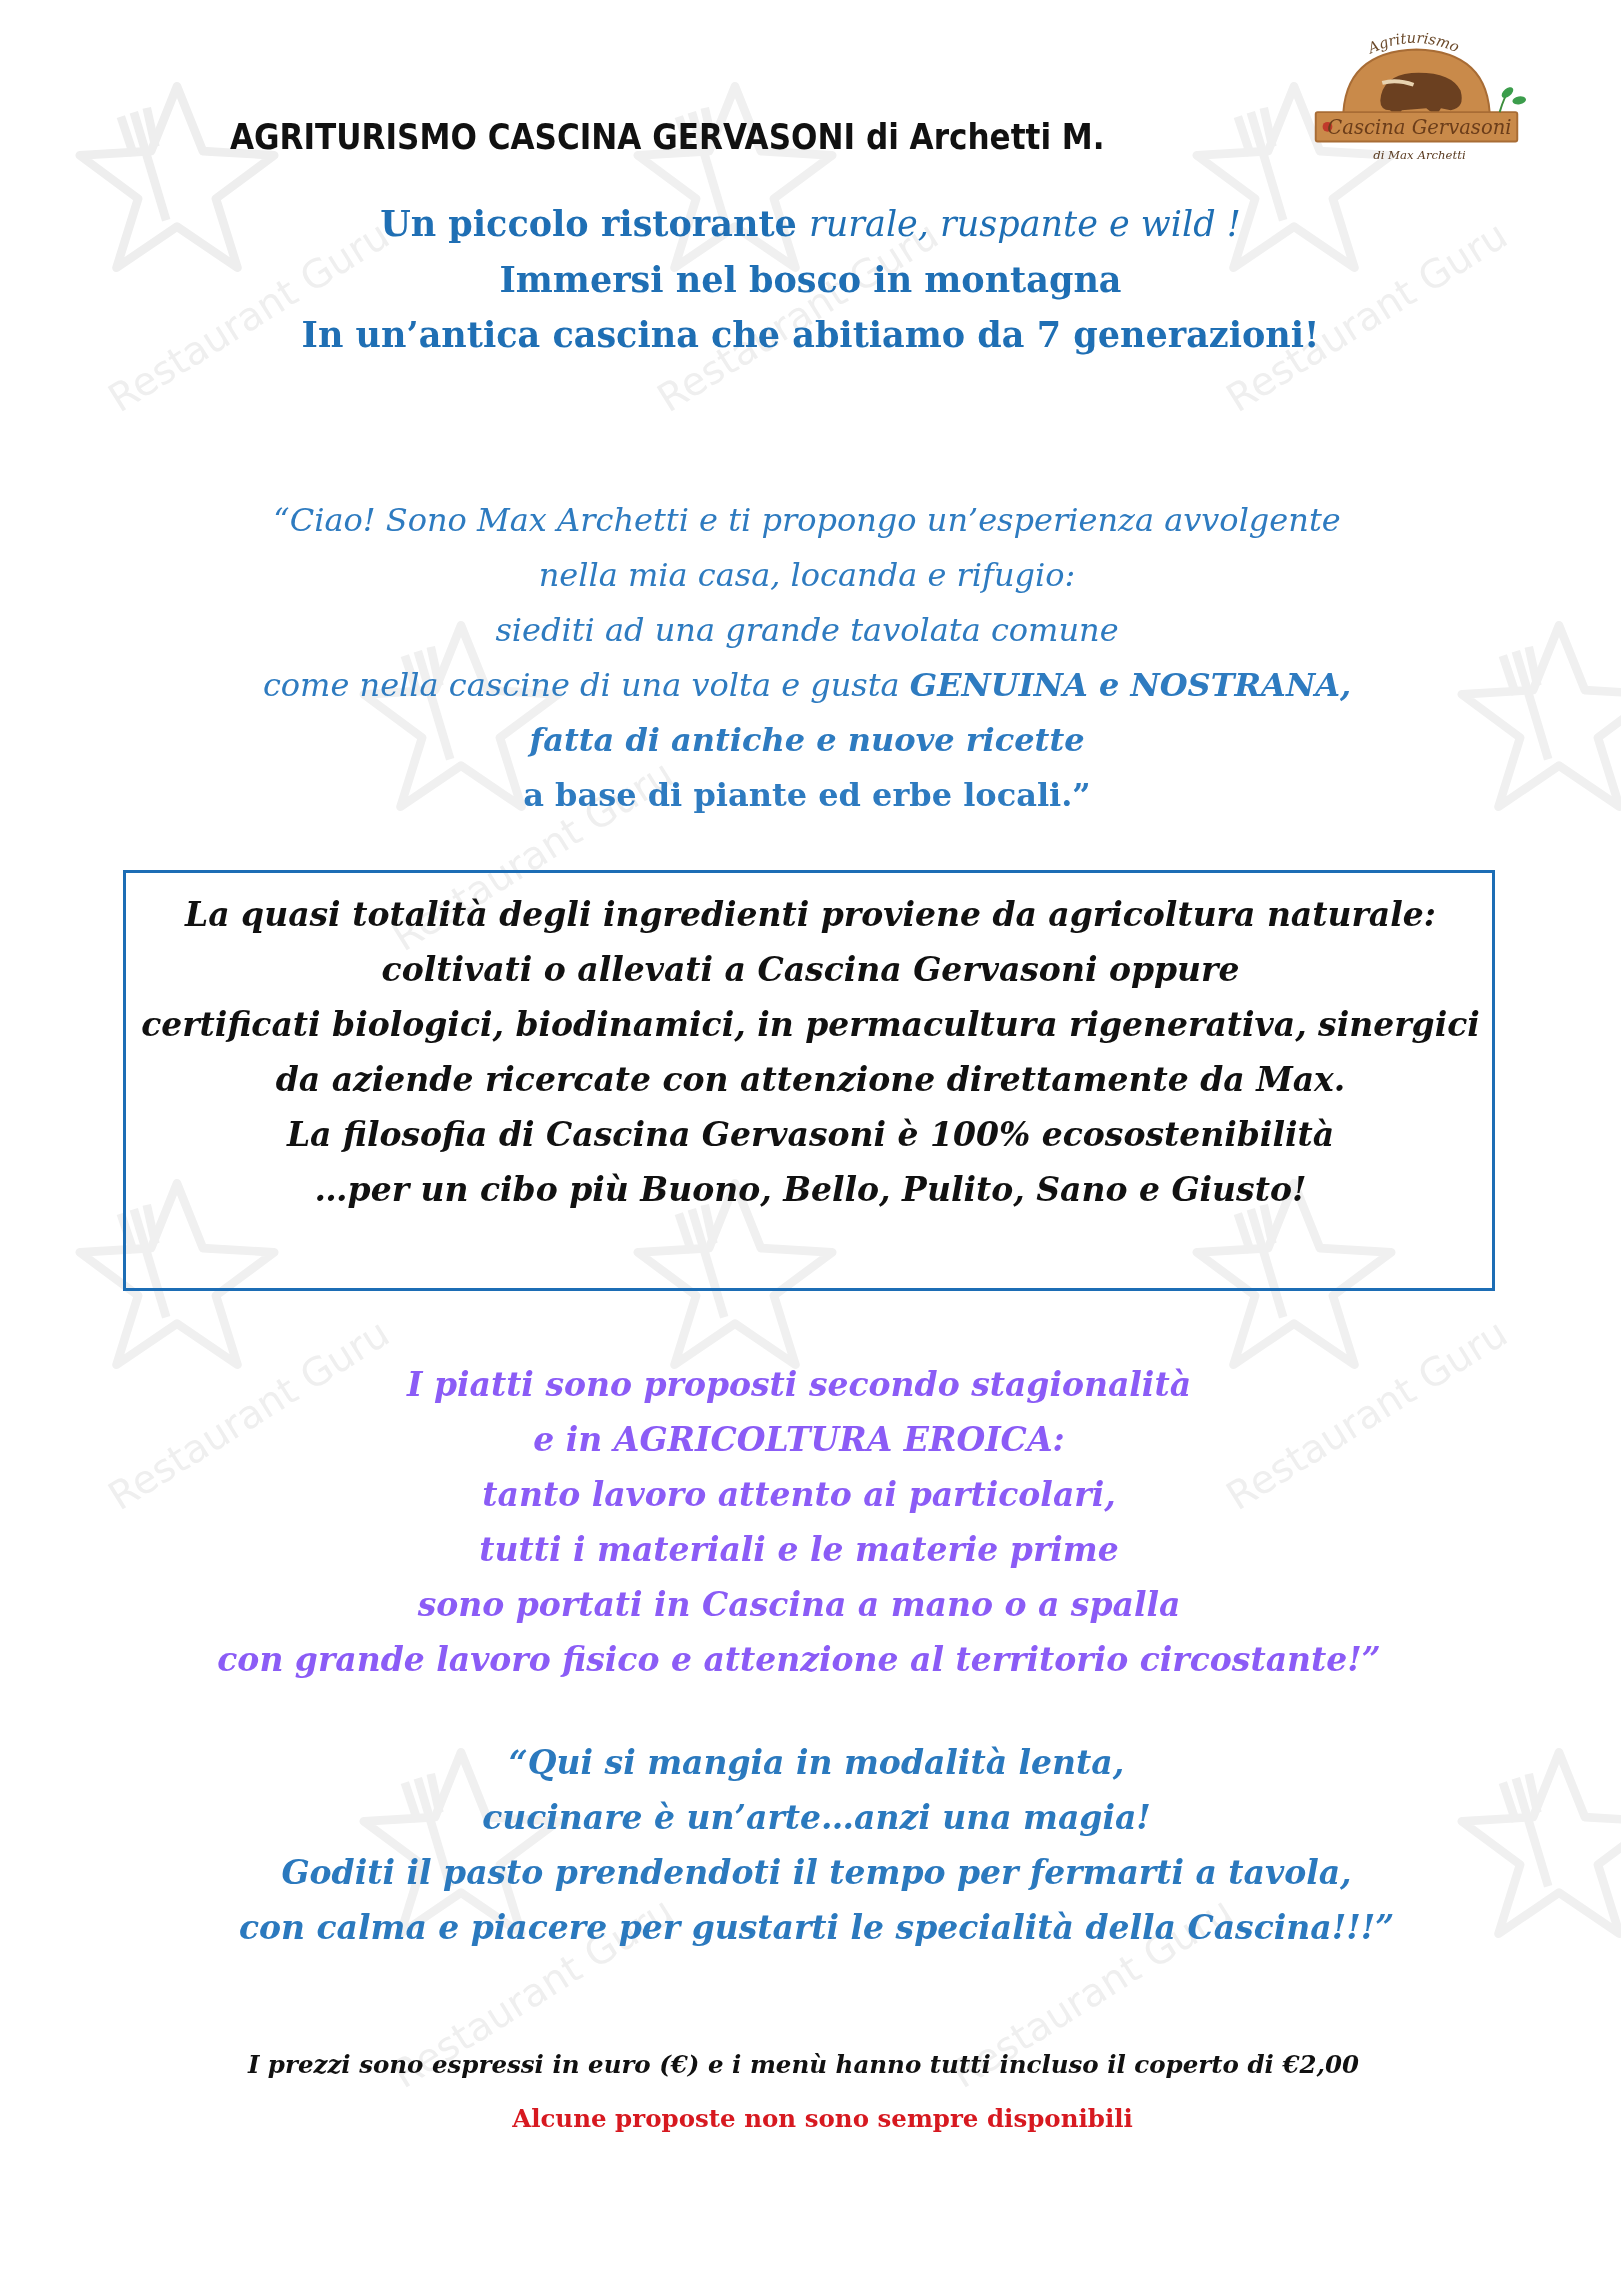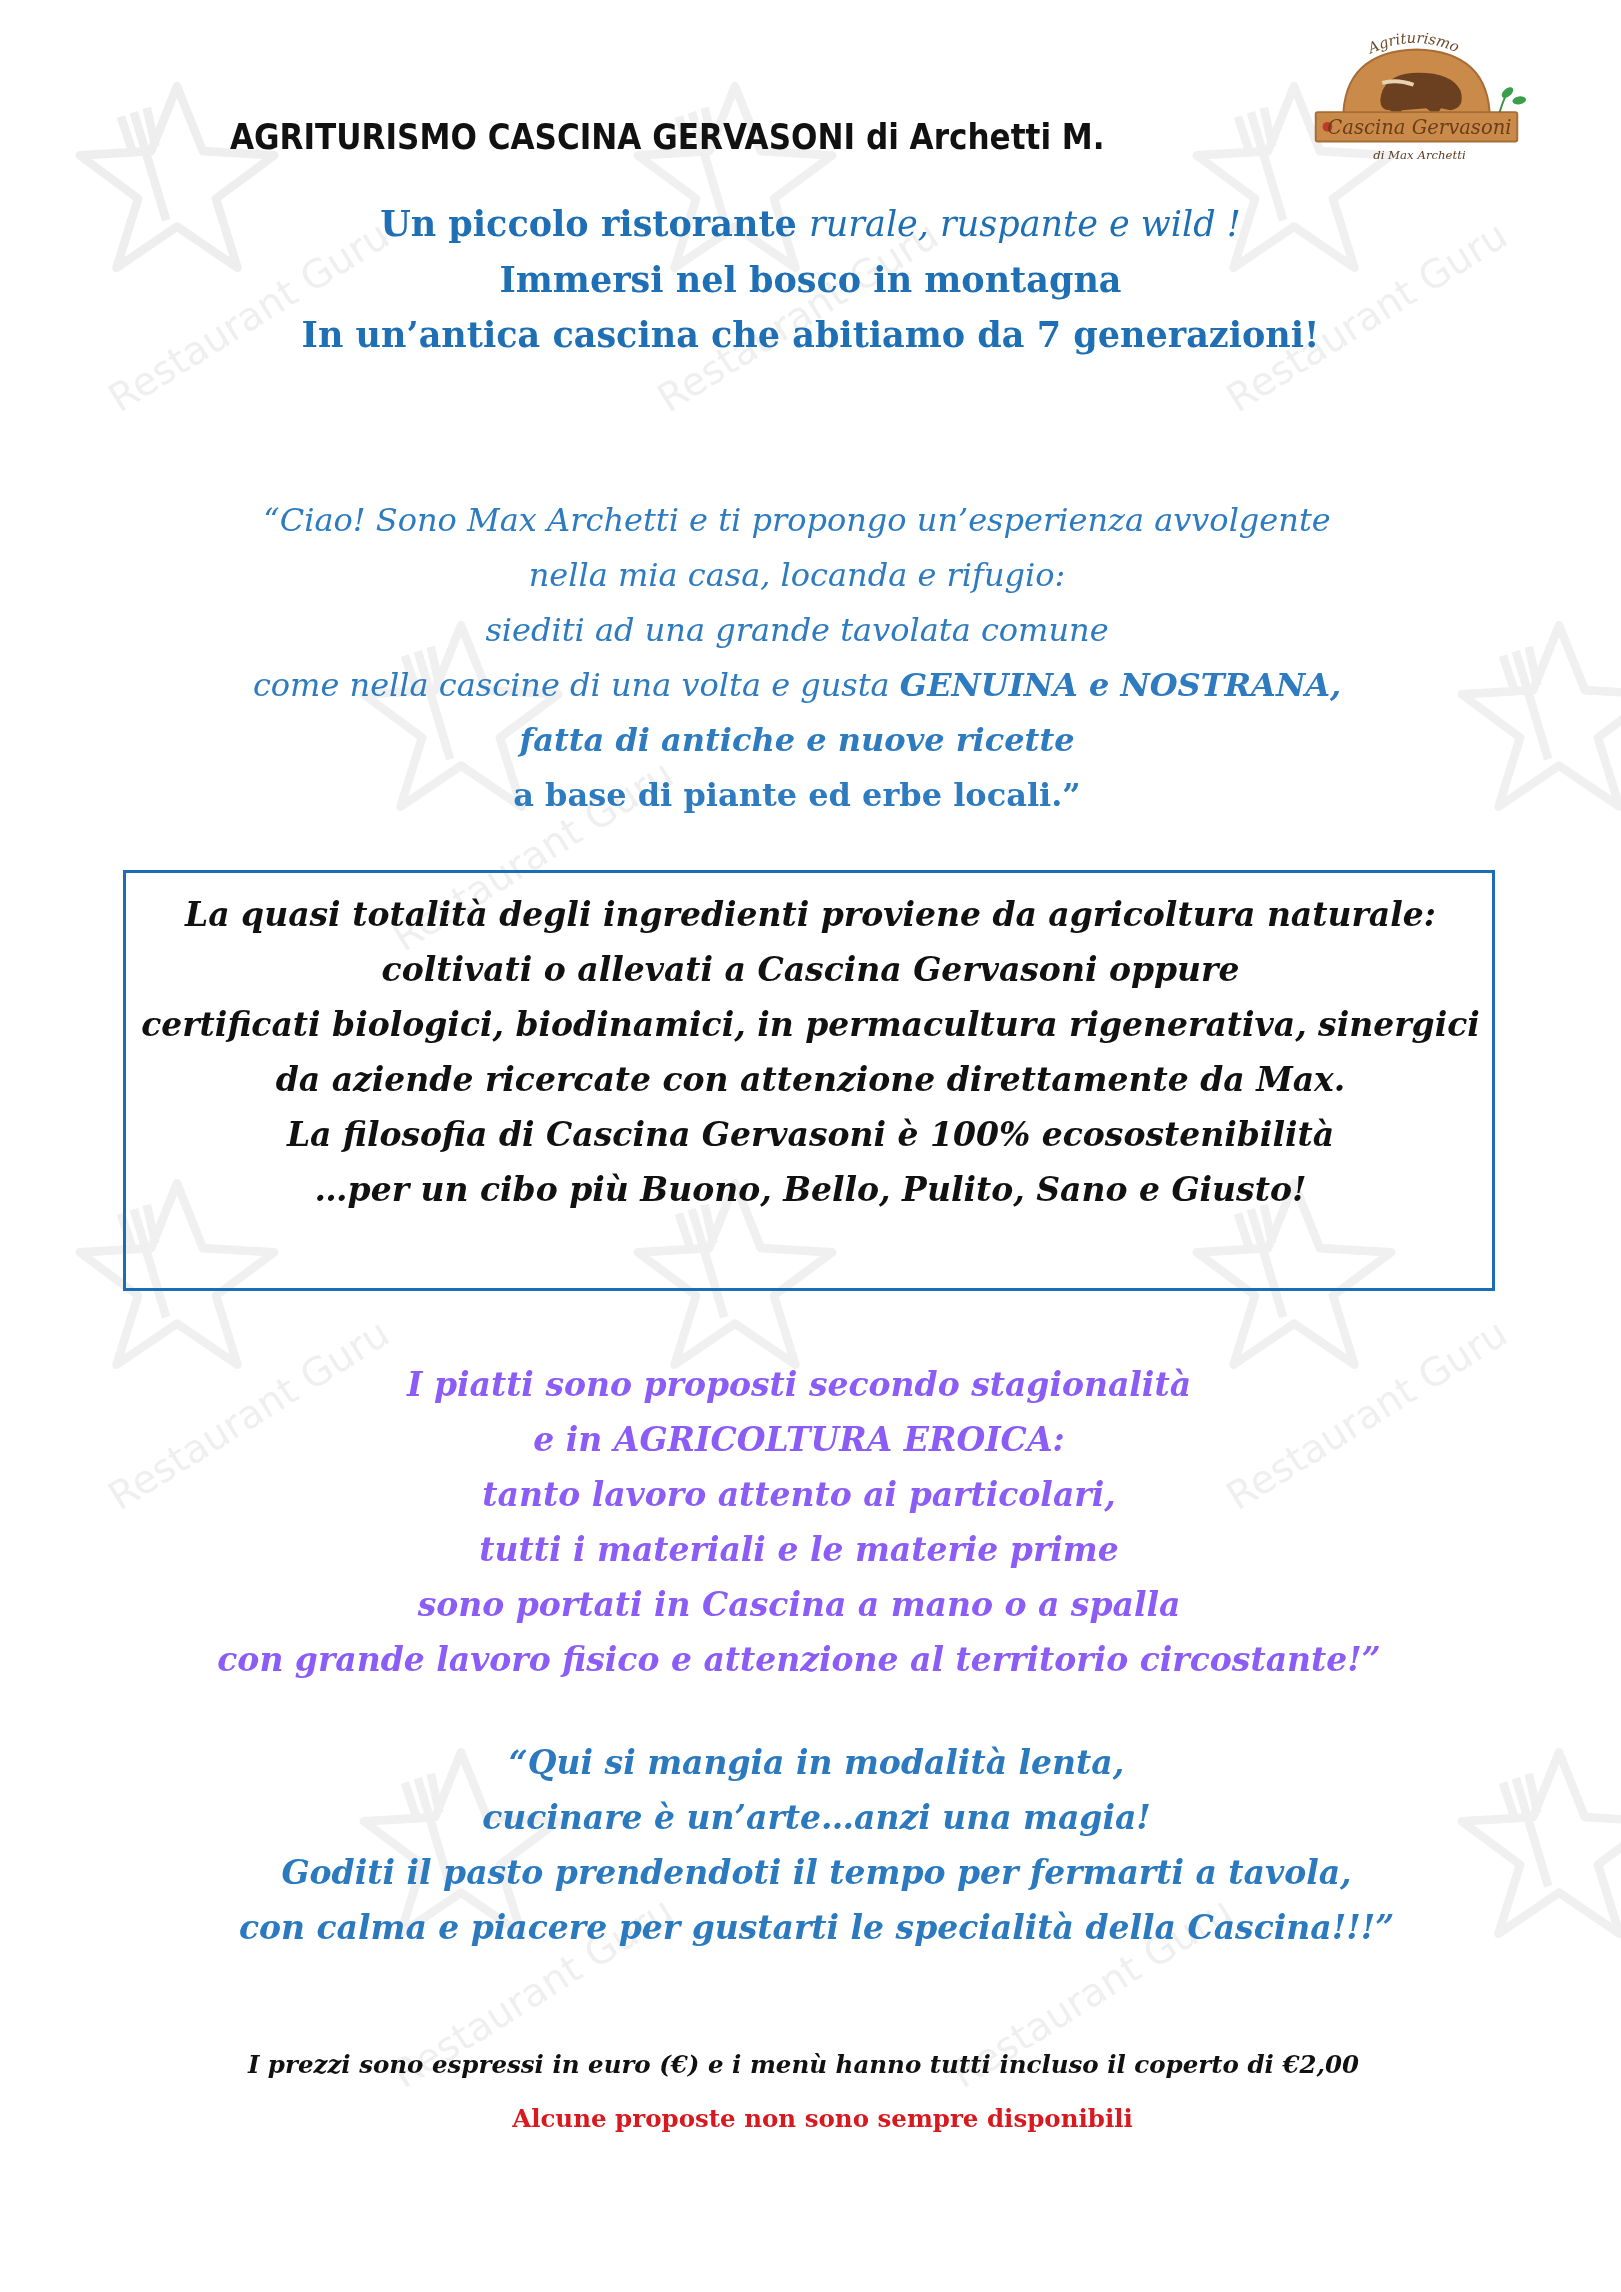--- a/index.html
+++ b/index.html
@@ -18,21 +18,21 @@
     position: absolute; left: 230px; top: 116px; margin: 0;
     font-family: "DejaVu Sans Condensed", "DejaVu Sans", sans-serif;
     font-weight: bold; font-size: 36px; letter-spacing: 0px;
     color: #111; transform: scaleX(0.96); transform-origin: left center;
   }
   .logo { position: absolute; left: 1304px; top: 21.6px; width: 225px; height: 147px; }
   .blk { position: absolute; left: 0; width: 1621px; text-align: center; }
   .line { display: block; white-space: nowrap; }
   .intro { top: 196px; color: #1f6fb4; font-size: 35px; line-height: 55px; font-weight: bold; }
   .intro .it { font-style: italic; font-weight: normal; }
-  .quote { top: 493px; color: #2e7bc0; font-size: 32px; line-height: 55px; font-style: italic; left: 8px; width: 1578px; }
+  .quote { top: 493px; color: #2e7bc0; font-size: 32px; line-height: 55px; font-style: italic; left: 18px; width: 1578px; }
   .quote b { font-weight: bold; }
   .box {
     position: absolute; left: 123px; top: 870px; width: 1372px; height: 421px;
     border: 3.9px solid #1c6db5; box-sizing: border-box;
   }
   .boxtext { top: 887px; color: #111; font-size: 33px; line-height: 55px; font-style: italic; font-weight: bold; }
   .season { top: 1357px; color: #8b5cf6; font-size: 33px; line-height: 55px; font-style: italic; font-weight: bold; width: 1598px; }
   .slow { top: 1735px; color: #2b79be; font-size: 33px; line-height: 55px; font-style: italic; font-weight: bold; width: 1617px; padding-left: 8px; }
   .prices { top: 2047px; color: #111; font-size: 24.5px; line-height: 35px; font-style: italic; font-weight: bold; width: 1607px; }
   .avail { top: 2101px; color: #d71920; font-size: 24.5px; line-height: 35px; font-weight: bold; width: 1607px; padding-left: 19px; }

